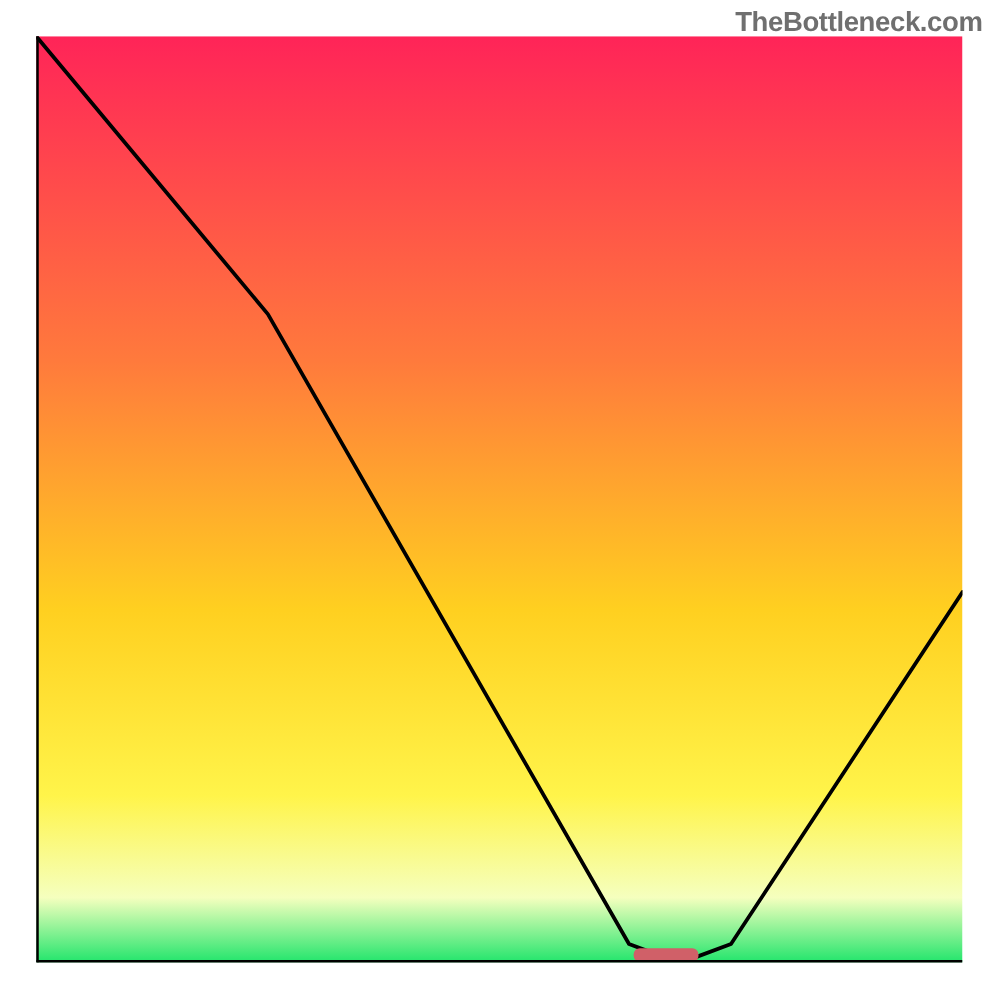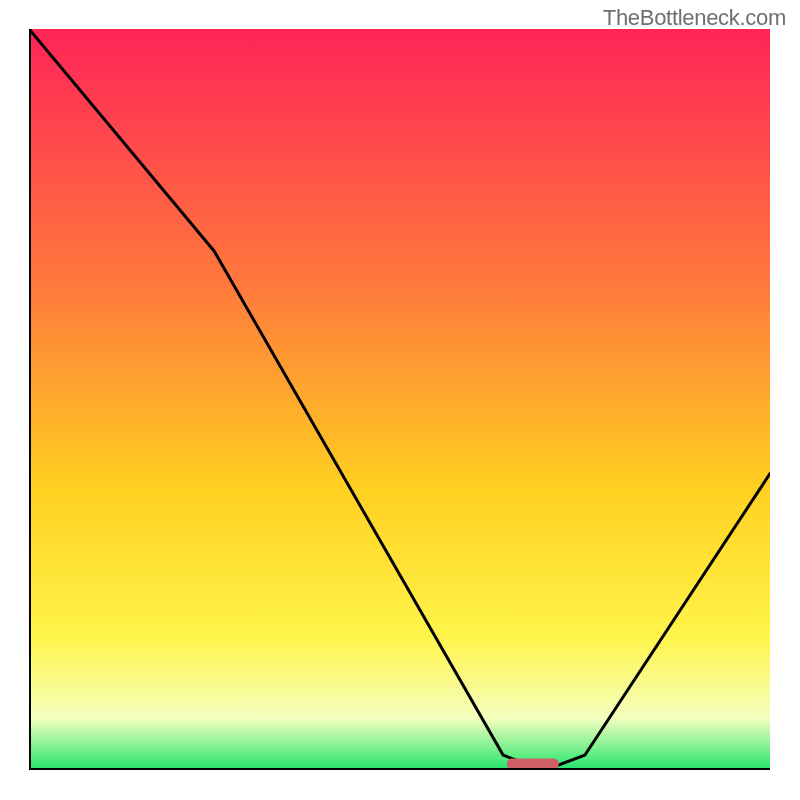--- a/index.html
+++ b/index.html
@@ -9,21 +9,21 @@
     height: 800px;
     background: #ffffff;
     position: relative;
     font-family: Arial, Helvetica, sans-serif;
   }
   .watermark {
     position: absolute;
     top: 5px;
     right: 14px;
     font-size: 22px;
-    font-weight: normal;
+    font-weight: bold;
     color: #6f6f6f;
     letter-spacing: -0.3px;
   }
   .chart-wrap {
     position: absolute;
     left: 29px;
     top: 29px;
     width: 741px;
     height: 741px;
   }

